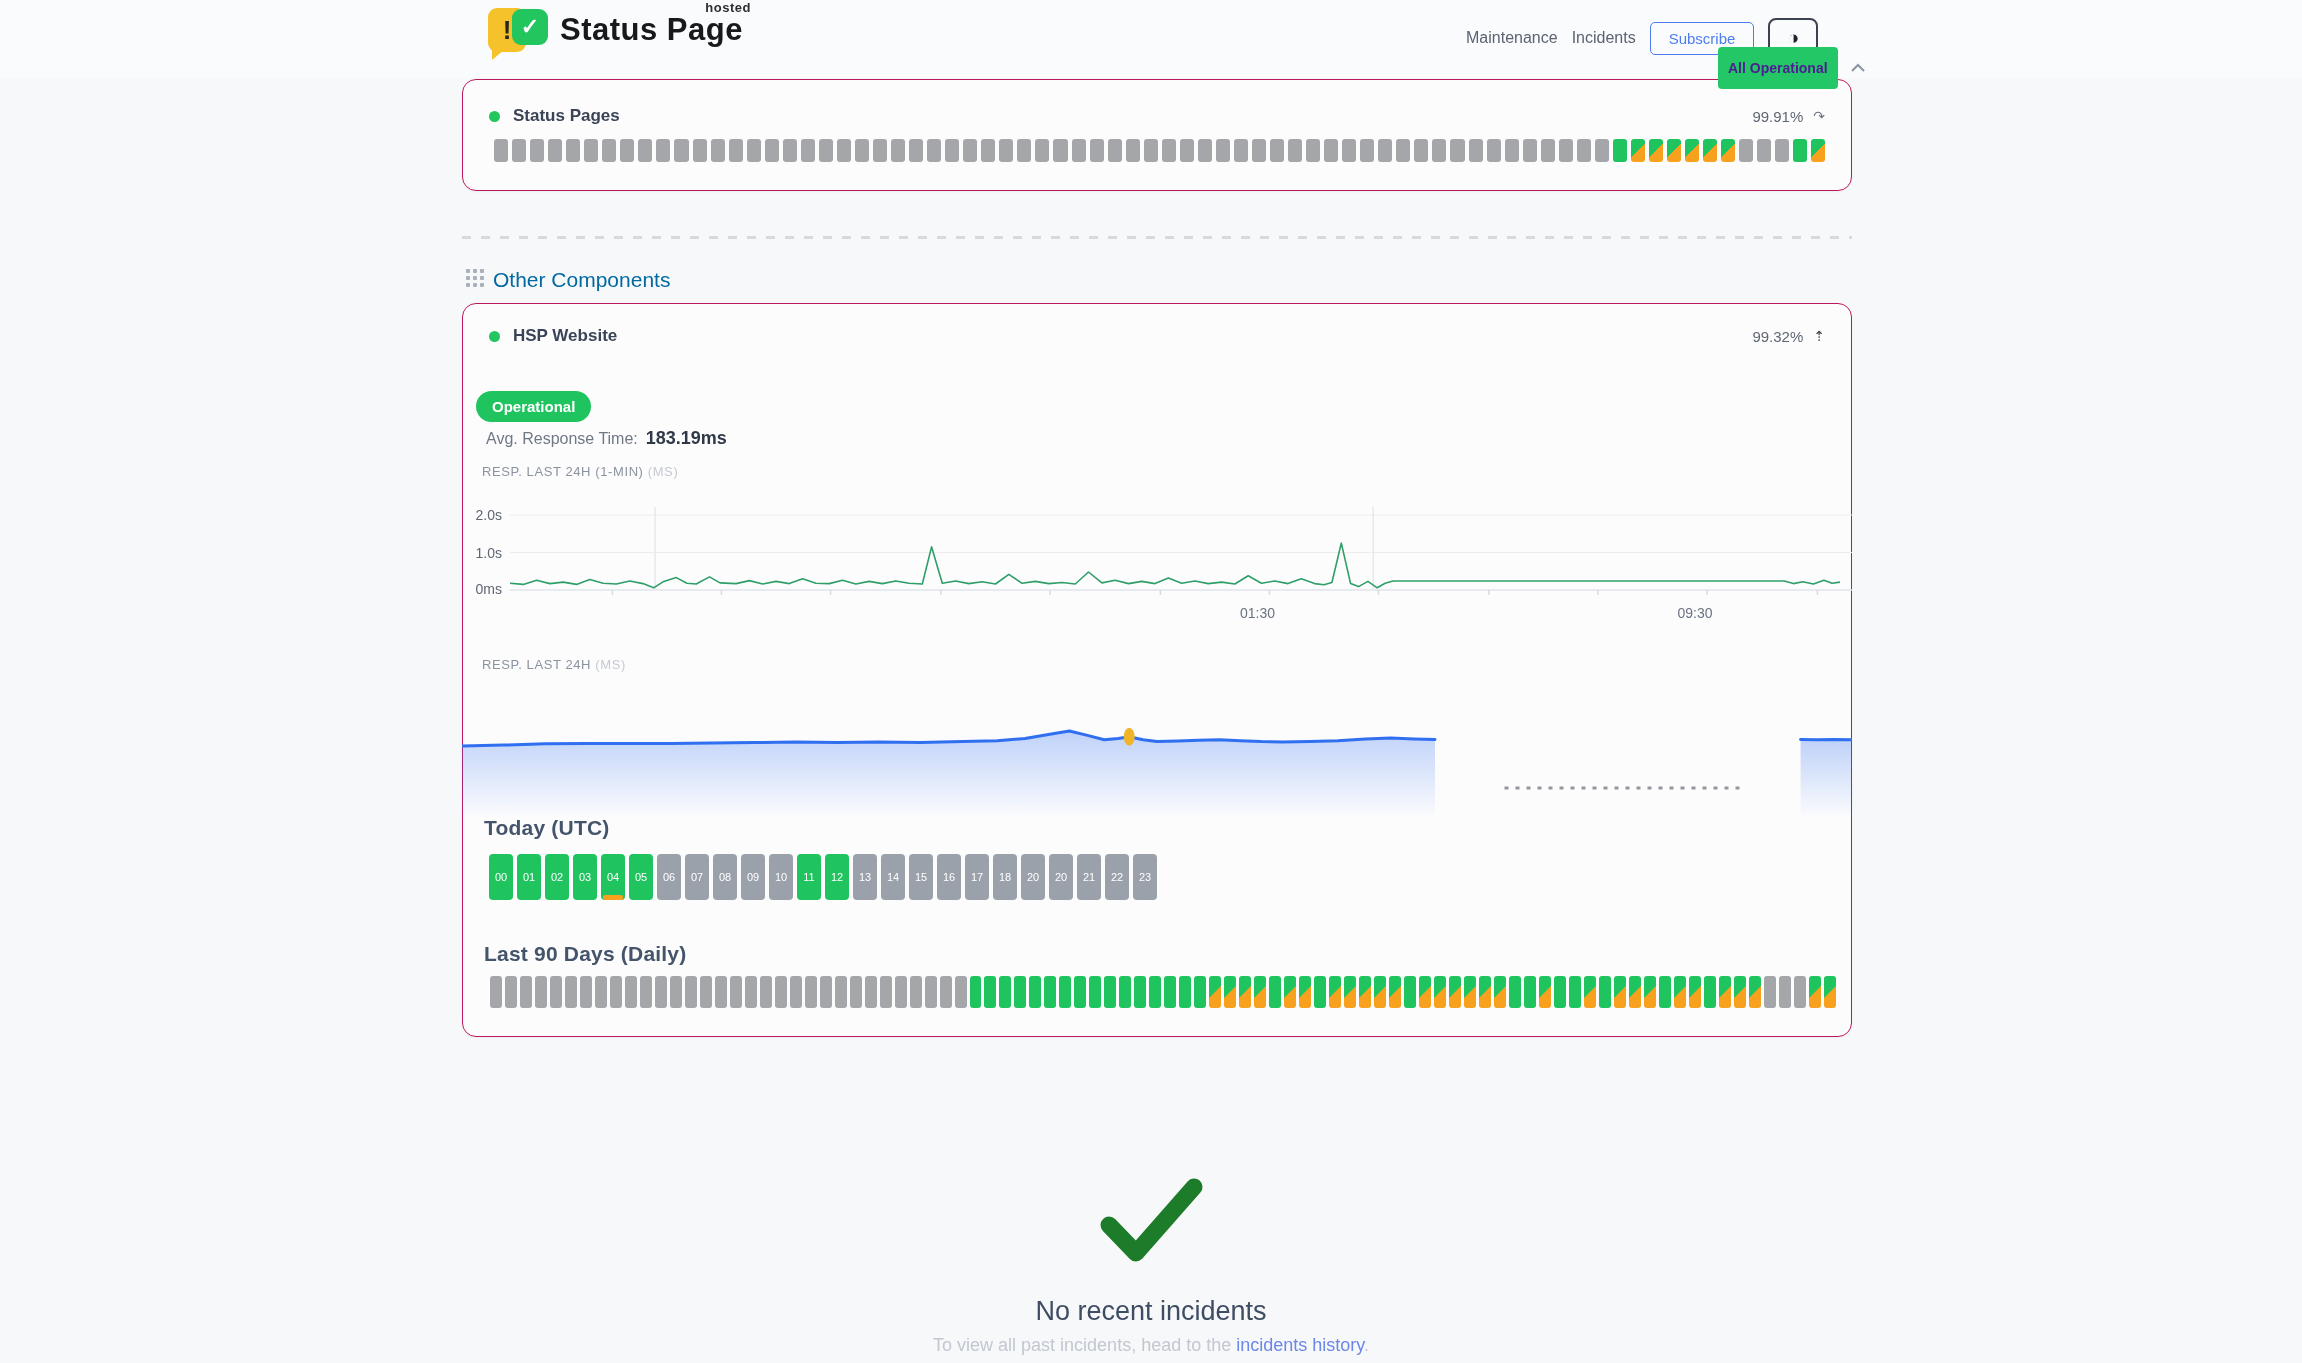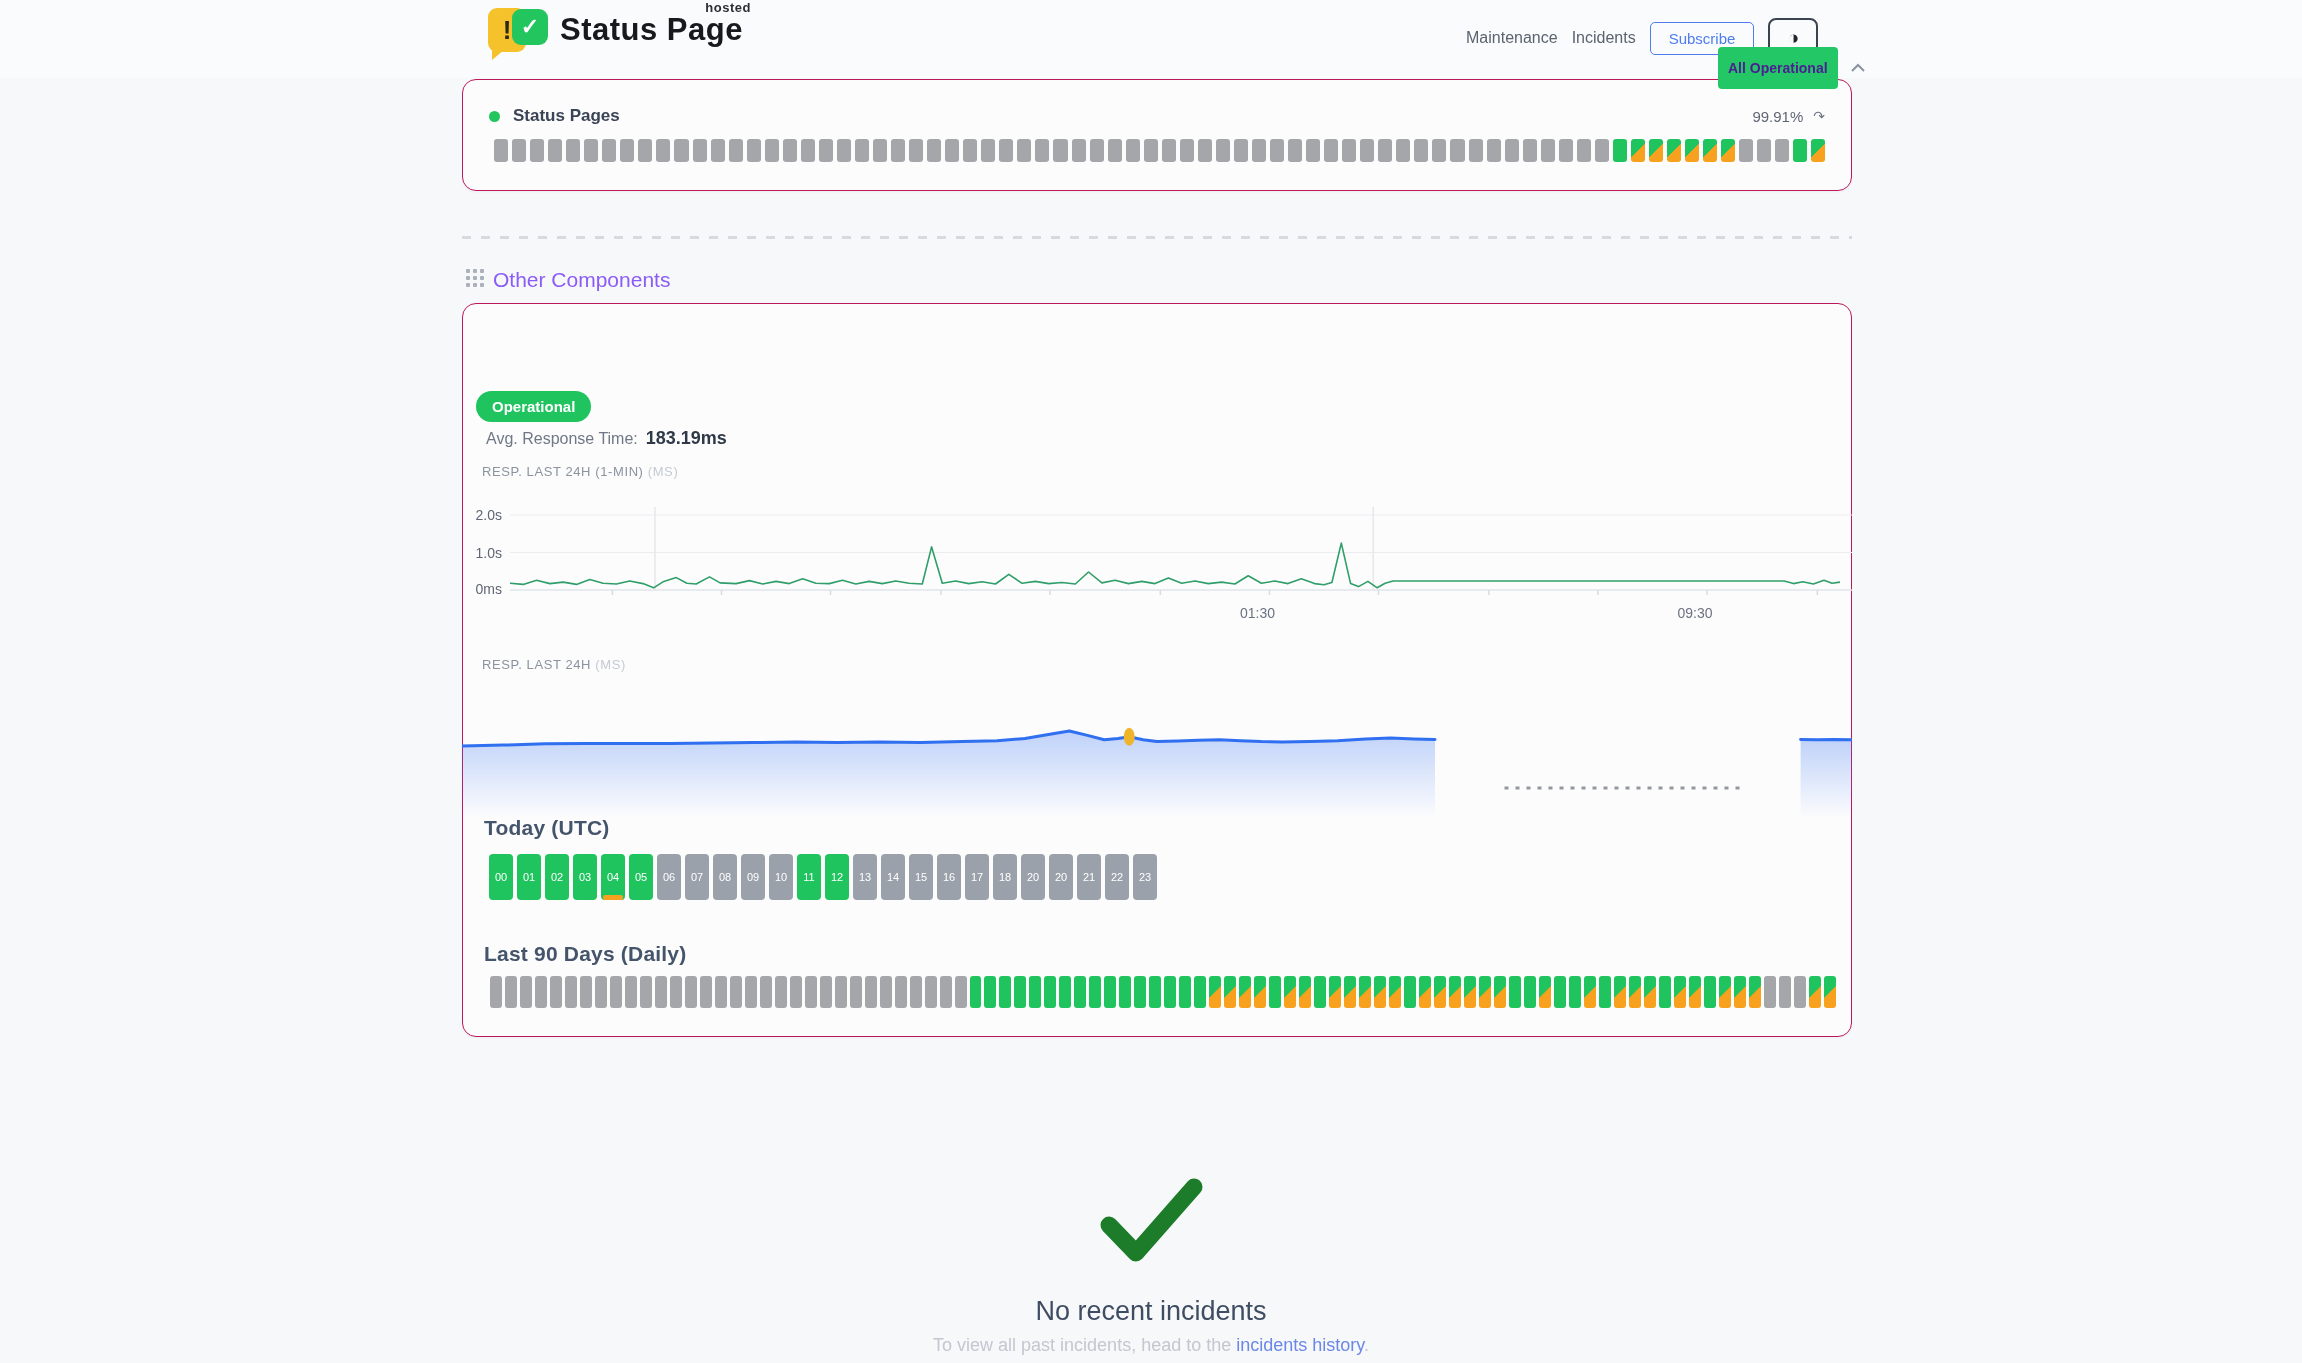--- a/index.html
+++ b/index.html
@@ -42,21 +42,21 @@
     font-size:19px; color:#1f242c; cursor:pointer; display:flex; align-items:center; justify-content:center;
   }
   .badge-row { position:absolute; left:1718px; top:47px; display:flex; align-items:center; gap:12px; z-index:6; }
   .status-badge {
     background:#24c765; color:#4c1d95; font-size:14px; font-weight:bold;
     border-radius:4px; padding:13px 10px; white-space:nowrap;
   }
   .chev { cursor:pointer; display:flex; }
 
   
-  .section-label { position:absolute; font-size:16px; color:#8b5cf6; }
+  .section-label { position:absolute; font-size:16px; color:#0369a1; }
   .card {
     position:absolute; left:462px; width:1390px;
     background:#fcfcfd; border:1px solid #be185d; border-radius:14px;
     box-shadow:0 1px 3px rgba(20,30,50,0.04);
   }
   .comp-row { position:absolute; left:26px; right:26px; top:26px; display:flex; align-items:center; }
   .dot { width:11px; height:11px; border-radius:50%; background:#22c55e; margin-right:13px; }
   .comp-name { font-size:17px; font-weight:bold; color:#3a4456; }
   .comp-right { margin-left:auto; display:flex; align-items:center; gap:10px; }
   .comp-uptime { font-size:15px; color:#5f6673; }
@@ -253,20 +253,28 @@
         <rect x="0" y="14" width="4" height="4" rx="1"></rect>
           <rect x="7" y="14" width="4" height="4" rx="1"></rect>
           <rect x="14" y="14" width="4" height="4" rx="1"></rect>
       </g>
     </svg>
   </span>
   <span>Other Components</span>
 </div>
 
 <div class="card" style="top:303px; height:734px;">
+  <div class="comp-row" style="top:22px;">
+    <span class="dot"></span>
+    <span class="comp-name">HSP Website</span>
+    <span class="comp-right">
+      <span class="comp-uptime">99.32%</span>
+      <span class="trend-ico" style="color:#3a4149;">⇡</span>
+    </span>
+  </div>
 
   <div class="pill">Operational</div>
   <div class="avg-row">
     <span>Avg. Response Time:</span><span class="avg-val">183.19ms</span>
   </div>
 
   <div class="chart-label" style="left:19px; top:160px;">
     <span>RESP. LAST 24H (1-MIN)</span> <span class="unit">(MS)</span>
   </div>
 

